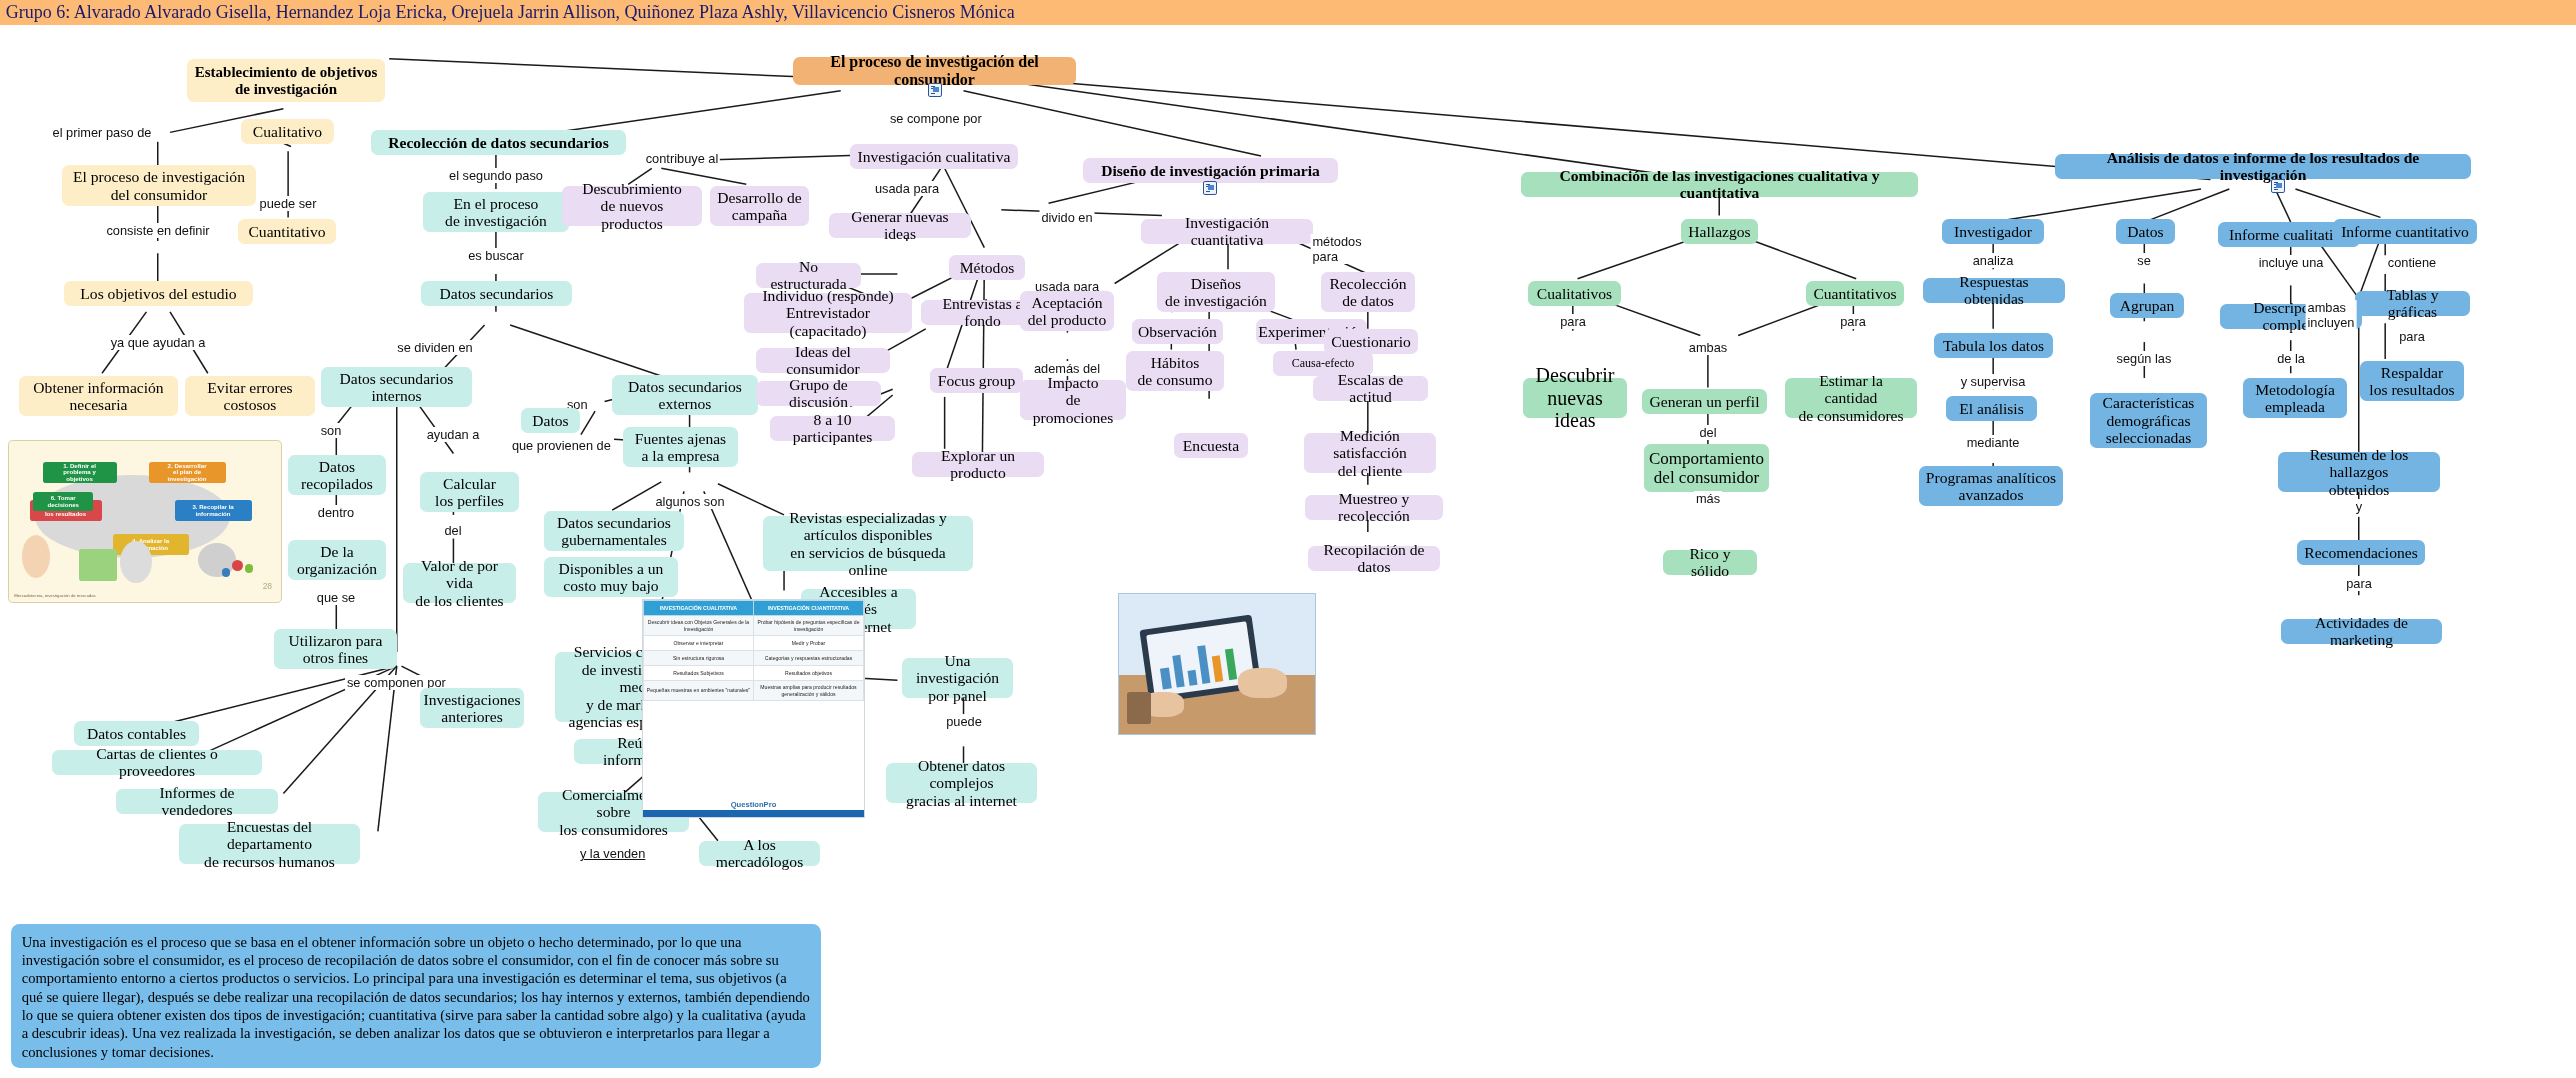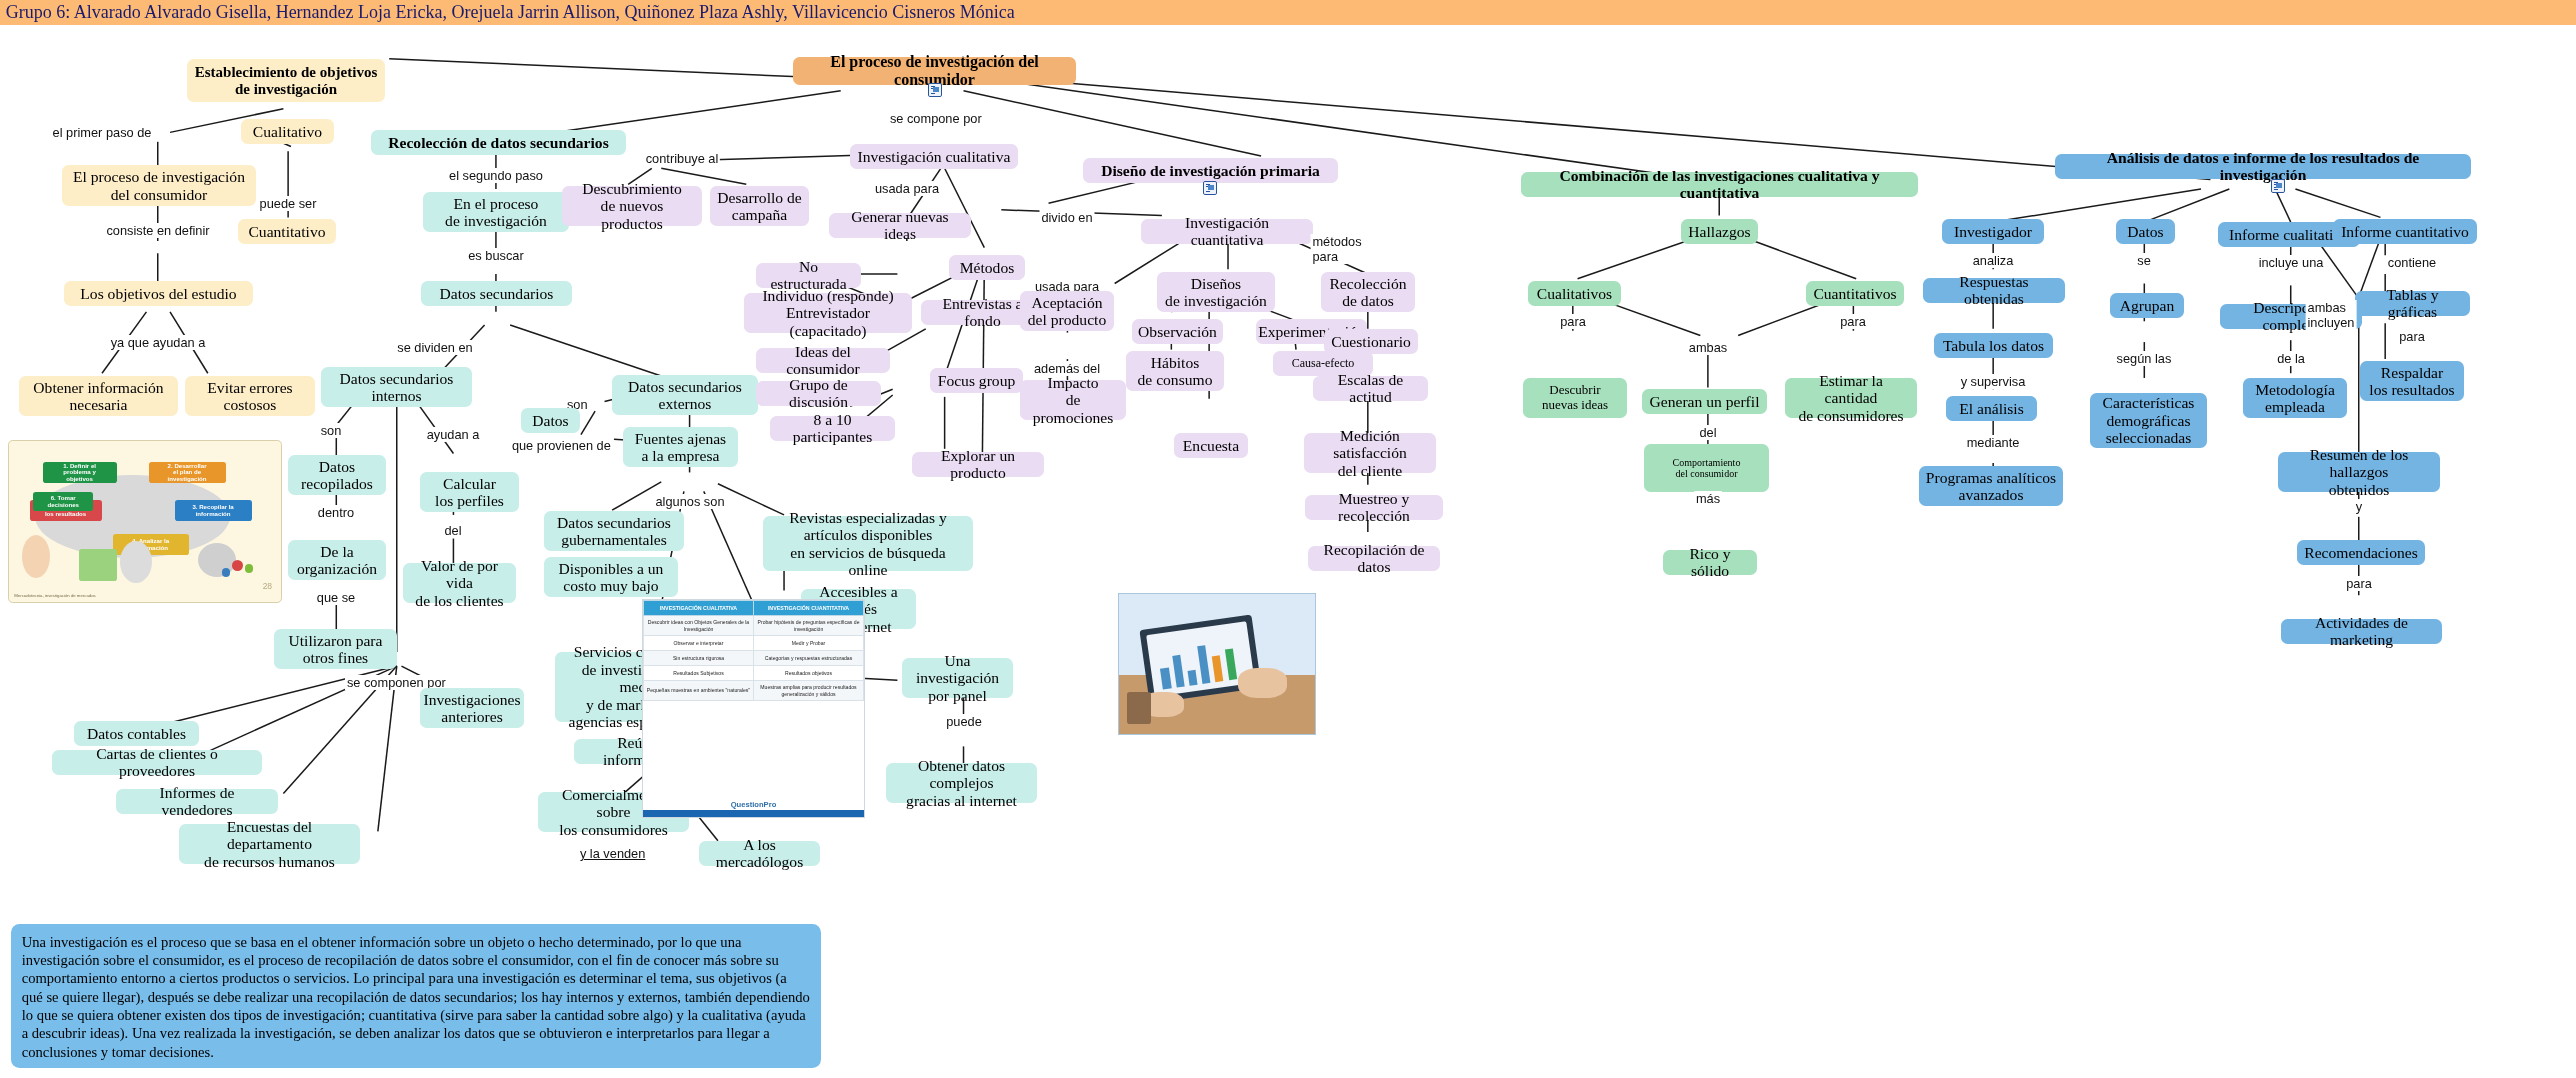--- a/index.html
+++ b/index.html
@@ -370,27 +370,27 @@
   <div class="node purple" style="left:1305px;top:495px;width:138px;height:24.6px;font-size:15.6px;">Muestreo y recolección</div>
   <div class="node purple" style="left:1308px;top:546px;width:132px;height:24.6px;font-size:15.6px;">Recopilación de datos</div>
 
   <div class="node green title" style="left:1521px;top:172px;width:397px;height:24.6px;font-size:15.6px;">Combinación de las investigaciones cualitativa y cuantitativa</div>
   <div class="node green" style="left:1681px;top:219px;width:77px;height:24.6px;font-size:15.6px;">Hallazgos</div>
   <div class="node green" style="left:1528px;top:281px;width:93px;height:24.6px;font-size:15.6px;">Cualitativos</div>
   <div class="node green" style="left:1806px;top:281px;width:98px;height:24.6px;font-size:15.6px;">Cuantitativos</div>
   <div class="lbl c" style="left:1573px;top:314px;">para</div>
   <div class="lbl c" style="left:1853px;top:314px;">para</div>
   <div class="lbl c" style="left:1708px;top:340px;">ambas</div>
-  <div class="node green" style="left:1523px;top:378px;width:104px;height:40px;font-size:13px;">
+  <div class="node green" style="left:1523px;top:378px;width:104px;height:40px;font-size:20px;">
     Descubrir<br>nuevas ideas</div>
   <div class="node green" style="left:1642px;top:389px;width:125px;height:24.6px;font-size:15.6px;">Generan un perfil</div>
   <div class="node green" style="left:1785px;top:378px;width:132px;height:40px;font-size:15.6px;">
     Estimar la cantidad<br>de consumidores</div>
   <div class="lbl c" style="left:1708px;top:425px;">del</div>
-  <div class="node green" style="left:1644px;top:444px;width:125px;height:48px;font-size:10px;">
+  <div class="node green" style="left:1644px;top:444px;width:125px;height:48px;font-size:17px;">
     Comportamiento<br>del consumidor</div>
   <div class="lbl c" style="left:1708px;top:491px;">más</div>
   <div class="node green" style="left:1663px;top:550px;width:94px;height:24.6px;font-size:15.6px;">Rico y sólido</div>
 
   <div class="node blue title" style="left:2055px;top:154px;width:416px;height:24.6px;font-size:15.6px;">Análisis de datos e informe de los resultados de investigación</div>
   <div class="docicon" style="left:2271px;top:179px;"></div>
 
   <div class="node blue" style="left:1942px;top:219px;width:102px;height:24.6px;font-size:15.6px;">Investigador</div>
   <div class="node blue" style="left:2116px;top:219px;width:59px;height:24.6px;font-size:15.6px;">Datos</div>
   <div class="node blue" style="left:2218px;top:222px;width:142px;height:24.6px;font-size:15.6px;">Informe cualitativo</div>

